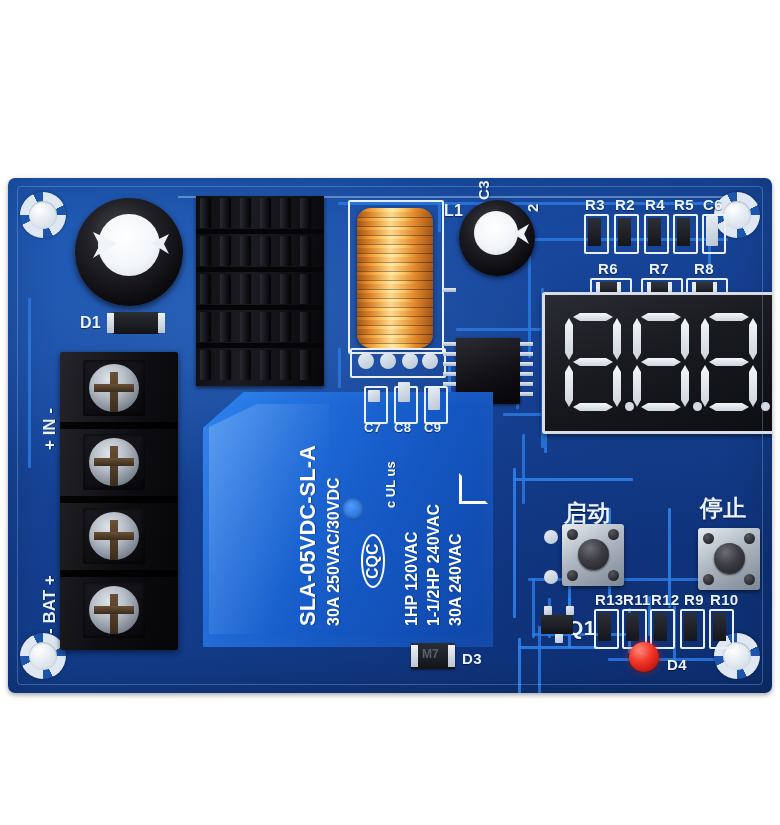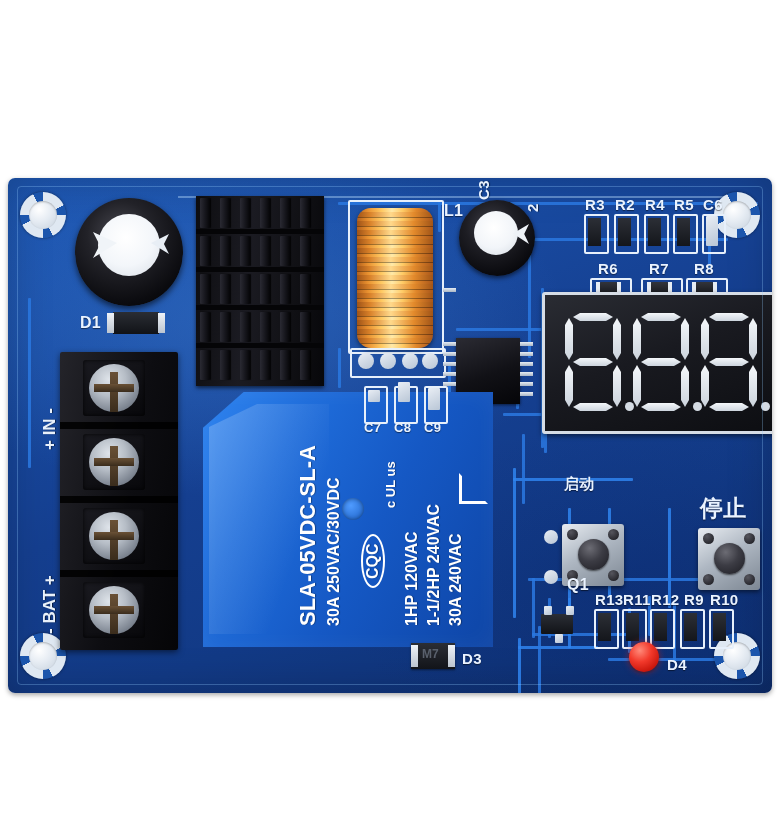--- a/index.html
+++ b/index.html
@@ -392,41 +392,41 @@
         <div class="seg v" style="right:0;top:5px;height:42px;"></div>
         <div class="seg h" style="left:8px;top:45px;width:40px;"></div>
         <div class="seg v" style="left:0;top:52px;height:42px;"></div>
         <div class="seg v" style="right:0;top:52px;height:42px;"></div>
         <div class="seg h" style="left:8px;top:90px;width:40px;"></div>
       </div>
       <div class="dp" style="left:216px;top:107px;"></div>
     </div>
 
 
-    <div class="silk" style="left:556px;top:297px;font-size:15px;">启动</div>
+    <div class="silk" style="left:556px;top:320px;font-size:23px;">启动</div>
     <div class="tact" style="left:554px;top:346px;">
       <span class="c" style="left:5px;top:5px;"></span>
         <span class="c" style="right:5px;top:5px;"></span>
       <span class="c" style="left:5px;bottom:5px;"></span>
         <span class="c" style="right:5px;bottom:5px;"></span>
       <div class="cap"></div>
     </div>
     <div class="pad" style="left:536px;top:352px;width:14px;height:14px;border-radius:50%;"></div>
     <div class="pad" style="left:536px;top:392px;width:14px;height:14px;border-radius:50%;"></div>
 
     <div class="silk" style="left:692px;top:315px;font-size:23px;">停止</div>
     <div class="tact" style="left:690px;top:350px;">
       <span class="c" style="left:5px;top:5px;"></span>
         <span class="c" style="right:5px;top:5px;"></span>
       <span class="c" style="left:5px;bottom:5px;"></span>
         <span class="c" style="right:5px;bottom:5px;"></span>
       <div class="cap"></div>
     </div>
 
-    <div class="silk" style="left:535px;top:398px;font-size:16px;margin-left:24px;">Q1</div>
+    <div class="silk" style="left:535px;top:438px;font-size:21px;margin-left:24px;">Q1</div>
     <div id="q1" style="left:533px;top:436px;"></div>
     <div class="pad" style="left:536px;top:428px;width:8px;height:9px;"></div>
     <div class="pad" style="left:558px;top:428px;width:8px;height:9px;"></div>
     <div class="pad" style="left:547px;top:456px;width:8px;height:9px;"></div>
 
     <div>
       <div class="silk" style="left:587px;top:413px;font-size:15px;">R13</div>
       <div class="silkbox" style="left:586px;top:431px;width:21px;height:36px;"></div>
       <div class="smdbody" style="left:590px;top:435px;width:13px;height:28px;"></div>
 

